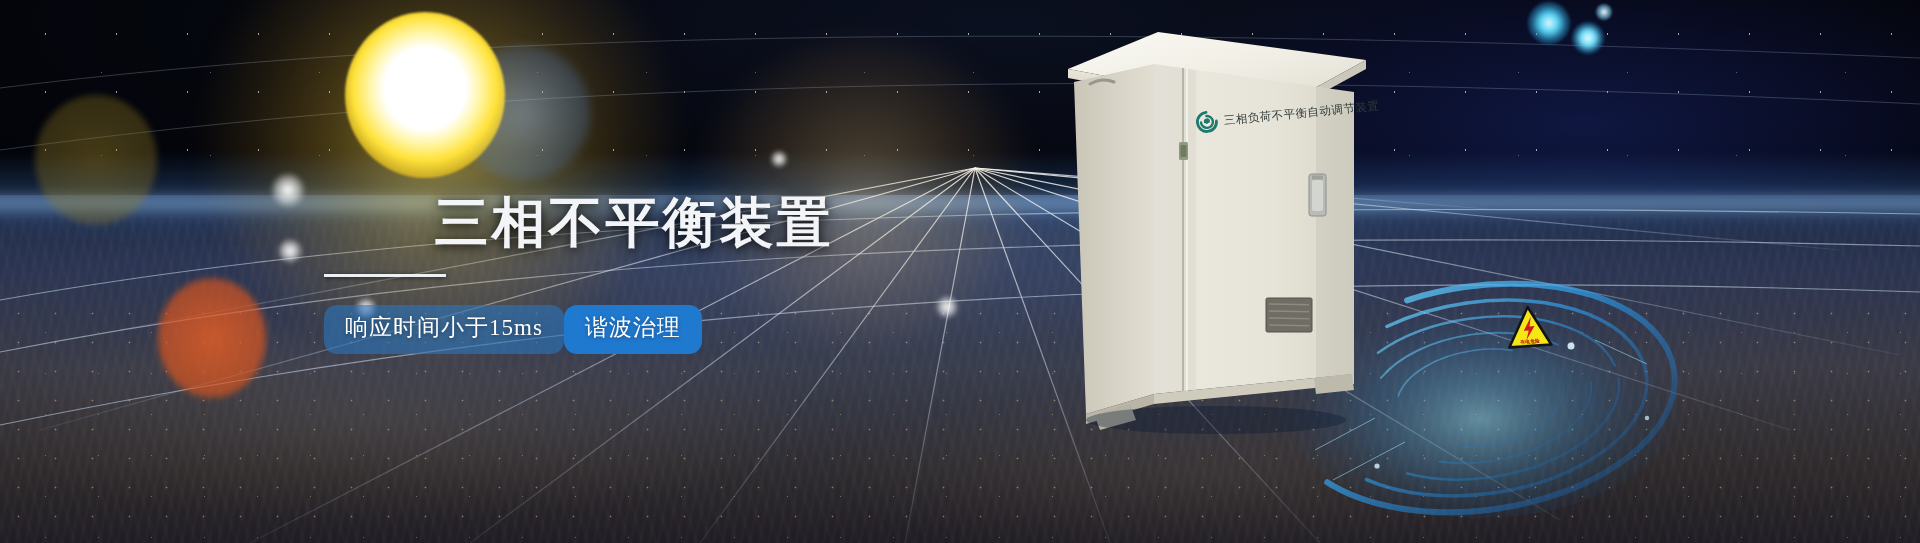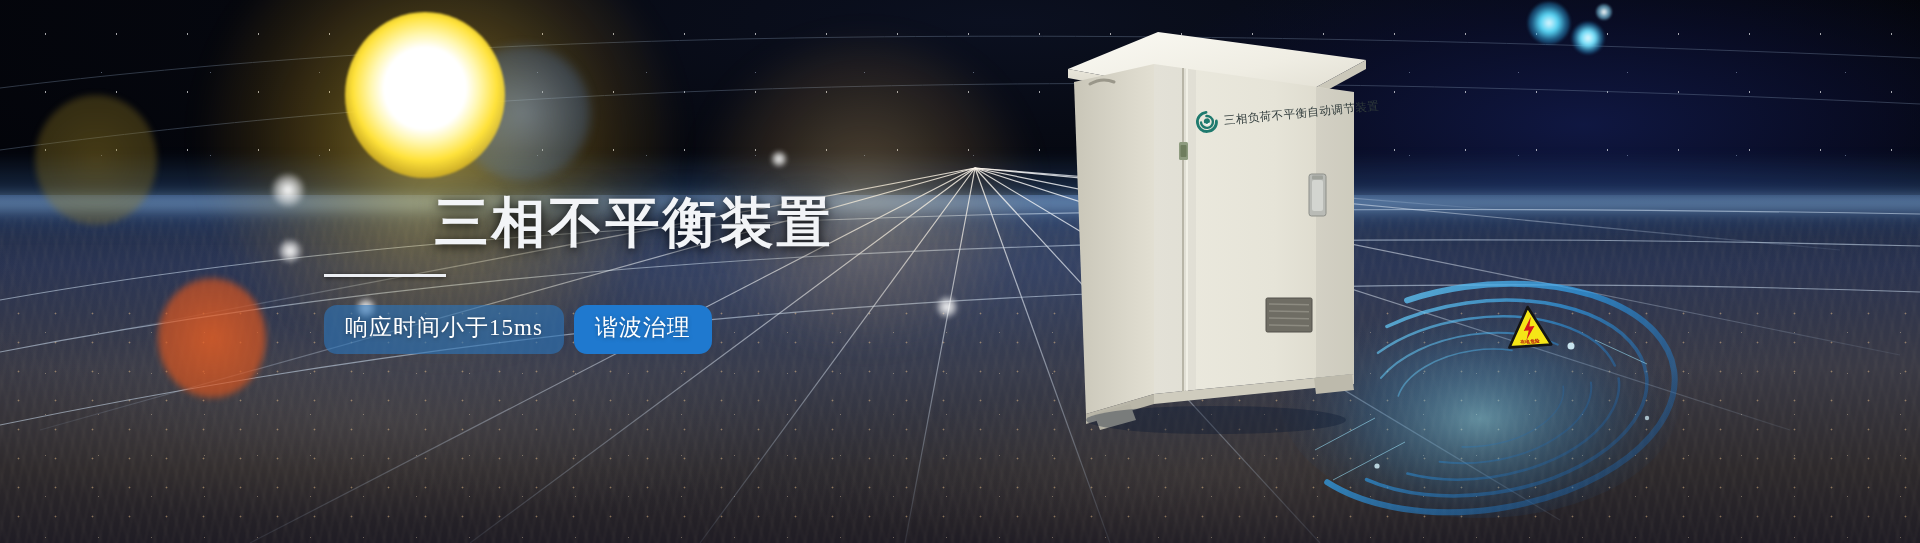--- a/index.html
+++ b/index.html
@@ -137,21 +137,21 @@
   .tags { margin-top:28px; display:flex; align-items:center; }
   .tag {
     color:#fff; font-size:23px; letter-spacing:1px;
     padding:10px 21px 12px; border-radius:13px;
     white-space:nowrap; line-height:1.15;
     text-shadow:0 1px 4px rgba(0,0,0,.35);
     font-family:Liberation Serif, serif;
   }
   .tag.soft   { background:rgba(44,116,186,.62); }
   .tag.solid  { background:#1f79cf; }
-  .tag + .tag { margin-left:10px; }
+  .tag + .tag { }
 
   
   .cabinet { position:absolute; left:1066px; top:22px; width:310px; height:400px; }
   .cabinet svg { width:100%; height:100%; overflow:visible; }
   .cab-label {
     position:absolute; left:1196px; top:112px;
     display:flex; align-items:center; gap:6px;
     transform:rotate(-5.5deg); transform-origin:left center;
   }
   .cab-label-text {

